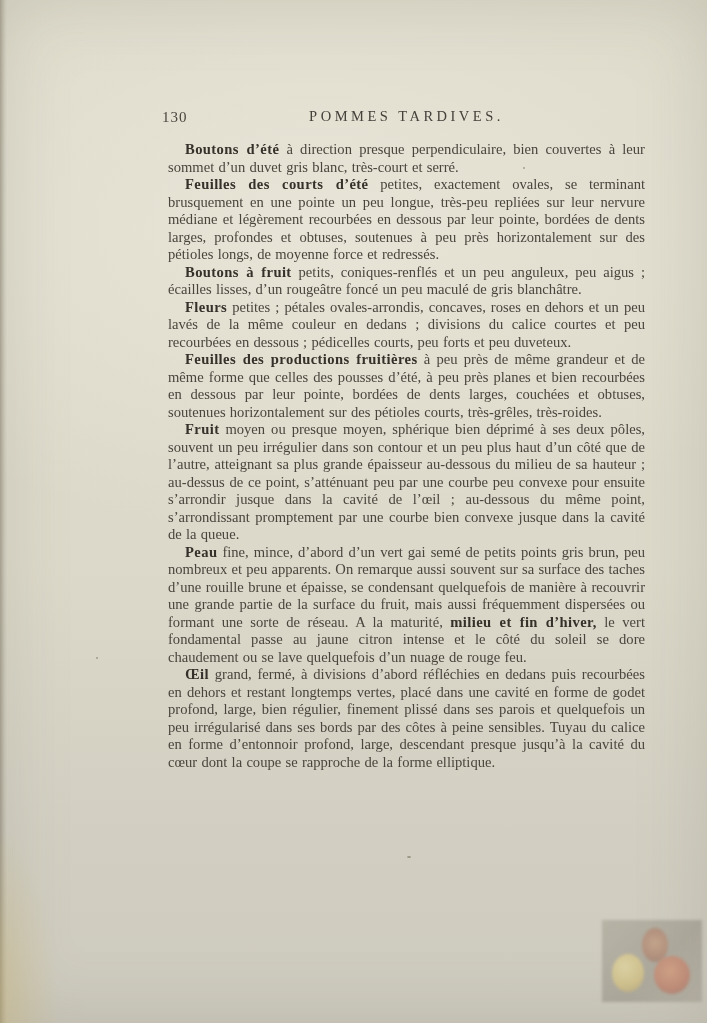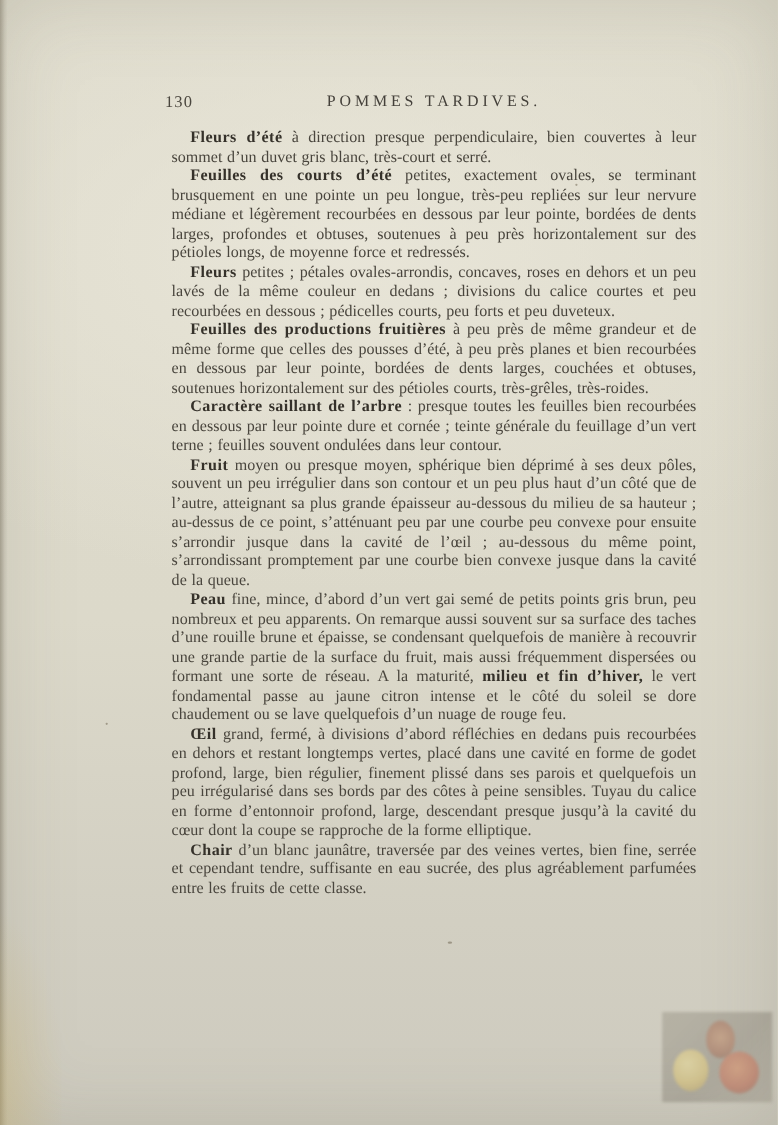--- a/index.html
+++ b/index.html
@@ -23,33 +23,34 @@
     pointer-events: none;
   }
   
   .page::after {
     content: ""; position: absolute; left: -14px; bottom: -20px; width: 70px; height: 210px;
     background: radial-gradient(ellipse at 0% 80%, rgba(205,180,105,0.40) 0%, rgba(205,180,105,0.15) 45%, rgba(205,180,105,0) 75%);
     pointer-events: none;
   }
 
   .content {
-    position: absolute; left: 156px; top: 84px; width: 477px;
+    position: absolute; left: 168px; top: 84px; width: 477px;
     color: #46423a;
   }
 
   .header-row { position: relative; height: 20px; }
   .folio {
     position: absolute; left: -6px; top: 1px;
     font-size: 15px; letter-spacing: 1px; color: #4a463e;
   }
   .running-head {
     text-align: center;
     font-size: 14.5px; letter-spacing: 3.5px; color: #44403a;
     font-weight: 400;
+    margin-top: 24px;
   }
   .rule-space { height: 13px; }
 
   .body-text {
     font-size: 14.6px; line-height: 17.5px;
     text-align: justify;
     word-spacing: 0.6px;
     hyphens: auto; -webkit-hyphens: auto;
     color: #49453d;
   }
@@ -89,29 +90,28 @@
 <div class="page">
 
   <div class="content">
     <div class="header-row">
       <span class="folio">130</span>
       <div class="running-head">POMMES TARDIVES.</div>
     </div>
     <div class="rule-space"></div>
 
     <div class="body-text">
-      <p><span class="lead">Fleurs d’été</span><span> à direction presque perpendiculaire,  bien couvertes à leur sommet d’un duvet gris blanc, très-court et serré.</span></p>
+      <p><span class="lead">Boutons d’été</span><span> à direction presque perpendiculaire,  bien couvertes à leur sommet d’un duvet gris blanc, très-court et serré.</span></p>
       <p><span class="lead">Feuilles des courts d’été</span><span> petites, exactement ovales, se terminant brusquement en une pointe un peu longue, très-peu repliées sur leur nervure médiane et légèrement recourbées en dessous par leur pointe, bordées de dents larges, profondes et obtuses, soutenues à peu près horizontalement sur des pétioles longs, de moyenne force et redressés.</span></p>
+      <p><span class="lead">Boutons à fruit</span><span> petits, coniques-renflés et un peu anguleux, peu aigus ; écailles lisses, d’un rougeâtre foncé un peu maculé de gris blanchâtre.</span></p>
       <p><span class="lead">Fleurs</span><span> petites ; pétales ovales-arrondis, concaves, roses en dehors et un peu lavés de la même couleur en dedans ; divisions du calice courtes et peu recourbées en dessous ; pédicelles courts, peu forts et peu duveteux.</span></p>
       <p><span class="lead">Feuilles des productions fruitières</span><span> à peu près de même grandeur et de même forme que celles des pousses d’été, à peu près planes et bien recourbées en dessous par leur pointe, bordées de dents larges, couchées et obtuses, soutenues horizontalement sur des pétioles courts, très-grêles, très-roides.</span></p>
-      <p><span class="lead">Caractère saillant de l’arbre</span><span> : presque toutes les feuilles bien recourbées en dessous par leur pointe dure et cornée ; teinte générale du feuillage d’un vert terne ; feuilles souvent ondulées dans leur contour.</span></p>
       <p><span class="lead">Fruit</span><span> moyen ou presque moyen, sphérique bien déprimé à ses deux pôles, souvent un peu irrégulier dans son contour et un peu plus haut d’un côté que de l’autre, atteignant sa plus grande épaisseur au-dessous du milieu de sa hauteur ; au-dessus de ce point, s’atténuant peu par une courbe peu convexe pour ensuite s’arrondir jusque dans la cavité de l’œil ; au-dessous du même point, s’arrondissant promptement par une courbe bien convexe jusque dans la cavité de la queue.</span></p>
       <p><span class="lead">Peau</span><span> fine, mince, d’abord d’un vert gai semé de petits points gris brun, peu nombreux et peu apparents. On remarque aussi souvent sur sa surface des taches d’une rouille brune et épaisse, se condensant quelquefois de manière à recouvrir une grande partie de la surface du fruit, mais aussi fréquemment dispersées ou formant une sorte de réseau. A la maturité, </span><span class="lead">milieu et fin d’hiver,</span><span> le vert fondamental passe au jaune citron intense et le côté du soleil se dore chaudement ou se lave quelquefois d’un nuage de rouge feu.</span></p>
       <p><span class="lead">Œil</span><span> grand, fermé, à divisions d’abord réfléchies en dedans puis recourbées en dehors et restant longtemps vertes, placé dans une cavité en forme de godet profond, large, bien régulier, finement plissé dans ses parois et quelquefois un peu irrégularisé dans ses bords par des côtes à peine sensibles. Tuyau du calice en forme d’entonnoir profond, large, descendant presque jusqu’à la cavité du cœur dont la coupe se rapproche de la forme elliptique.</span></p>
-      <p><span class="lead">Chair</span><span> d’un blanc jaunâtre, traversée par des veines vertes, bien fine, serrée et cependant tendre, suffisante en eau sucrée, des plus agréablement parfumées entre les fruits de cette classe.</span></p>
     </div>
   </div>
 
   <div class="thumb">
     <div class="apple apple-top"></div>
     <div class="apple apple-yellow"></div>
     <div class="apple apple-red"></div>
   </div>
 
   <div class="speck speck1"></div>

